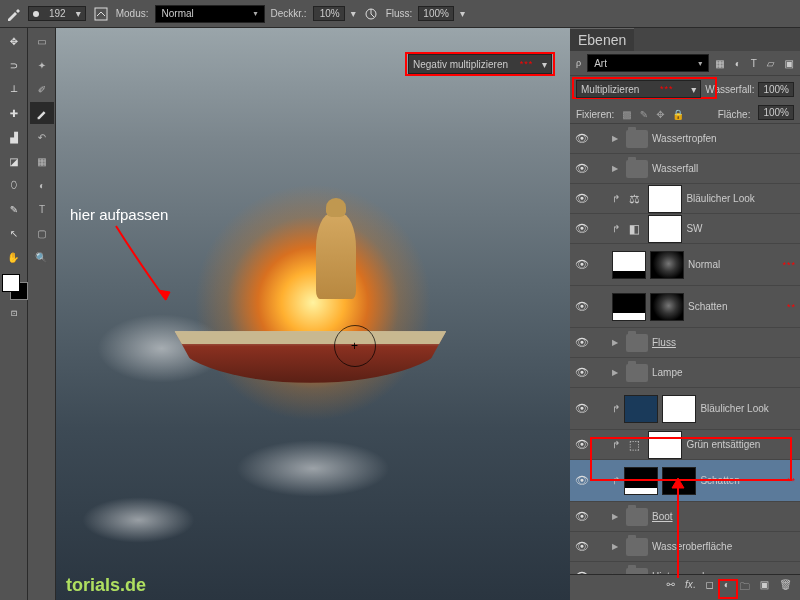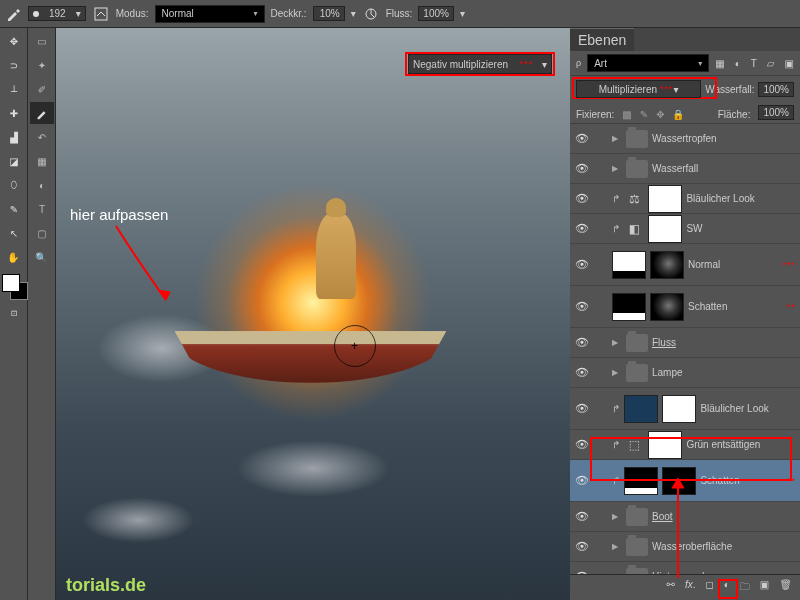--- a/index.html
+++ b/index.html
@@ -35,21 +35,21 @@
 .watermark{position:absolute;bottom:4px;left:10px;color:#bef264;font-size:18px;font-weight:bold;opacity:0.9}
 .canvas-dd{position:absolute;top:26px;right:18px;width:144px;background:#3a3a3a;border:1px solid #222;height:20px;display:flex;align-items:center;padding:0 4px;justify-content:space-between}
 .canvas-dd .stars{color:#ff0000;font-size:9px;letter-spacing:1px}
 .right{width:230px;background:#535353;display:flex;flex-direction:column}
 .panel-tab{background:#3a3a3a;padding:3px 8px;font-size:14px;display:inline-block;border-top:1px solid #666}
 .sub-row{display:flex;align-items:center;padding:3px 6px;gap:6px;border-bottom:1px solid #404040}
 .sub-row .dropdown{flex:1}
 .icons-row{display:flex;gap:10px;padding:4px 6px;justify-content:flex-end;color:#aaa}
 .icons-row span{cursor:pointer}
 .blend-row{display:flex;align-items:center;padding:4px 6px;gap:4px}
-.blend-dd{flex:1;background:#3a3a3a;border:1px solid #222;height:18px;display:flex;align-items:center;padding:0 4px;justify-content:center;position:relative}
+.blend-dd{flex:1;background:#3a3a3a;border:1px solid #222;height:18px;display:flex;align-items:center;padding:0 4px;justify-content:space-between;position:relative}
 .blend-dd .stars{color:#ff0000;font-size:9px}
 .lock-row{display:flex;align-items:flex-end;padding:3px 6px;gap:8px;font-size:9px;border-bottom:1px solid #404040}
 .lock-row .ic{color:#999}
 .layers{flex:1;overflow-y:auto}
 .layer{display:flex;align-items:center;height:30px;padding:0 4px;gap:4px;border-bottom:1px solid #454545}
 .layer.tall{height:42px}
 .layer.sel{background:#5b7a9a}
 .eye{width:16px;text-align:center;color:#ddd;font-size:11px}
 .indent{width:14px}
 .clip{color:#bbb;font-size:10px;transform:rotate(180deg) scaleX(-1);display:inline-block}

